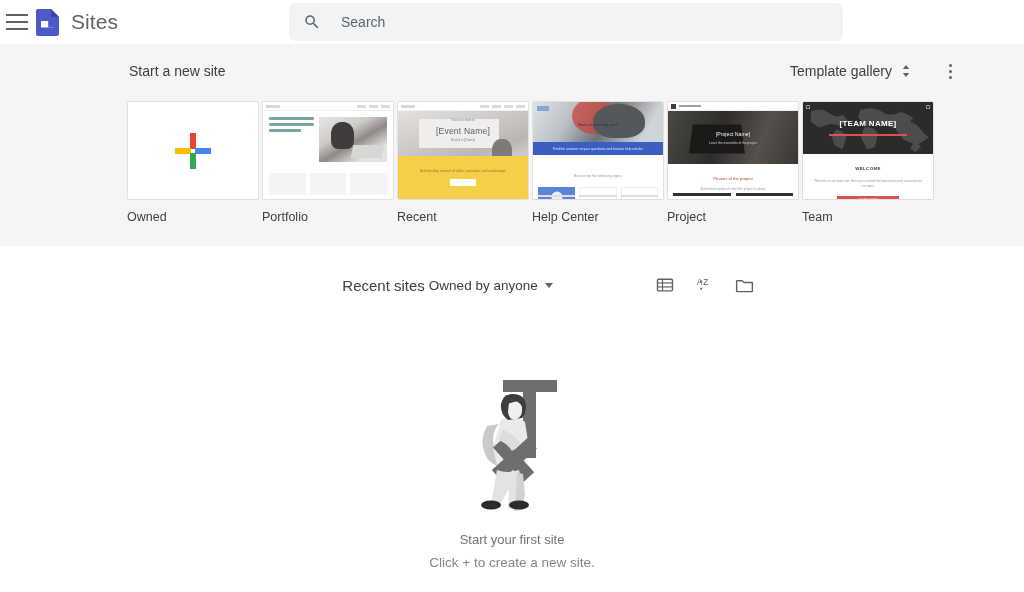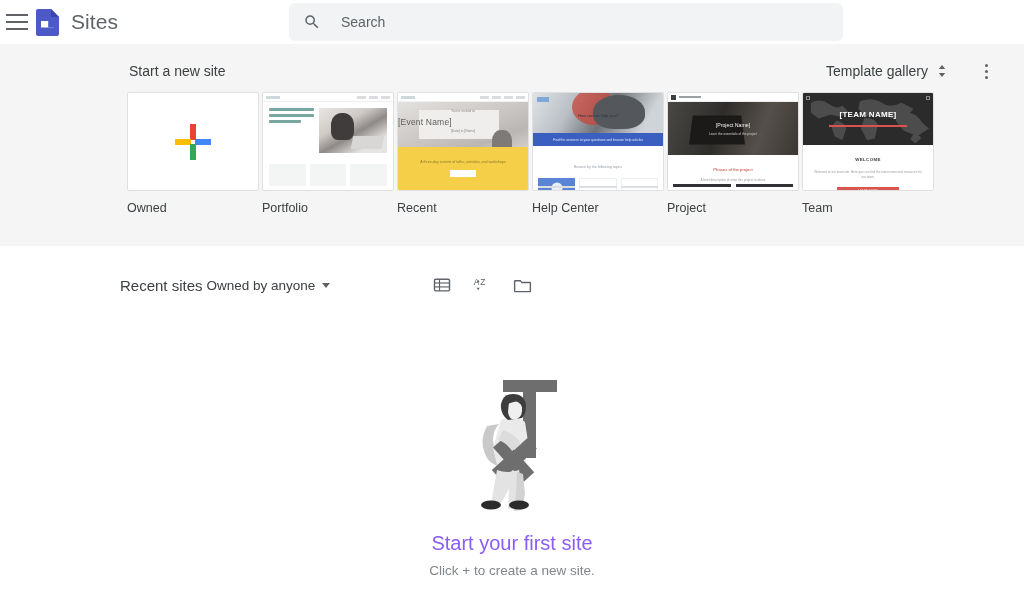--- a/index.html
+++ b/index.html
@@ -45,40 +45,40 @@
   
   .templates-band {
     background: #f5f5f5;
     padding: 0;
     height: 202px;
     width: 100%;
     position: relative;
   }
   .band-head {
     display: flex; align-items: center; justify-content: space-between;
-    padding: 0 24px 0 129px;
+    padding: 0 60px 0 129px;
     height: 40px; padding-top: 14px;
   }
   .band-title { font-size: 14px; color: #3c4043; }
   .band-actions { display: flex; align-items: center; gap: 0; margin-left: 8px; }
   .tpl-gallery-btn {
     display: flex; align-items: center; gap: 8px;
     font-size: 14px; color: #3c4043; cursor: pointer;
     padding: 4px 6px; border-radius: 4px;
   }
   .chev-updown { width: 12px; height: 16px; flex: none; }
   .kebab { width: 28px; height: 28px; margin-left: 18px; display: flex;
            flex-direction: column; align-items: center; justify-content: center;
            gap: 3px; cursor: pointer; border-radius: 50%; }
   .kebab i { width: 3px; height: 3px; border-radius: 50%; background: #5f6368; display: block; }
 
   .tpl-row {
     display: flex; gap: 15px; padding-left: 127px; margin-top: 8px;
   }
-  .tpl-item { width: 120px; cursor: pointer; }
+  .tpl-item { width: 120px; cursor: pointer; margin-top: 9px; }
   .tpl-thumb {
     width: 132px; height: 99px;
     background: #fff; border: 1px solid #e0e0e0; border-radius: 2px;
     overflow: hidden; position: relative;
   }
   .tpl-label { font-size: 12.5px; color: #3c4043; margin-top: 10px; white-space: nowrap; }
 
   
   .blank-plus { position: absolute; left: 50%; top: 50%; transform: translate(-50%,-50%);
                 width: 40px; height: 40px; }
@@ -107,21 +107,21 @@
   .pf-cards { display: flex; gap: 4px; padding: 0 6px; position: absolute; bottom: 4px; left: 0; right: 0; }
   .pf-cards div { flex: 1; height: 22px; background: #f3f4f4; }
 
   
   .ev-photo { height: 56px; position: relative; overflow: hidden;
       background: linear-gradient(160deg,#e3e1df 0%,#cdcac7 40%,#b9b6b3 70%,#dedbd8 100%); }
   .ev-photo .scr { position:absolute; left:16%; top:14%; width:62%; height:52%;
       background: #efeeec; }
   .ev-photo .person { position:absolute; right:12%; bottom:2%; width:16%; height:48%;
       background:#7d7a78; border-radius: 40% 40% 10% 10%; }
-  .ev-title { position:absolute; left:0; right:0; top:24px; text-align:left;
+  .ev-title { position:absolute; left:0; right:0; top:24px; text-align:center;
       font-size:8.5px; color:#5f5d5b; letter-spacing:.2px; }
   .ev-kicker { position:absolute; left:0; right:0; top:16px; text-align:center;
       font-size:3.4px; color:#8b8987; }
   .ev-sub2 { position:absolute; left:0; right:0; top:36px; text-align:center;
       font-size:3.4px; color:#8b8987; }
   .ev-yellow { position:absolute; left:0; right:0; bottom:0; height:43px; background:#f5cf47;
       display:flex; flex-direction:column; align-items:center; justify-content:center; gap:6px; }
   .ev-yellow .ln { font-size:3.6px; color:#8a7a2e; }
   .ev-btn { width:26px; height:7px; background:#fff; }
 
@@ -176,41 +176,41 @@
   .tm-corner { position:absolute; width:4px; height:4px; border:1px solid #8d8d8d; }
   .tm-body { text-align:center; padding-top:12px; }
   .tm-welcome { font-size:4.4px; font-weight:700; color:#3c4043; letter-spacing:.4px; }
   .tm-p { font-size:3.1px; color:#9aa0a6; margin-top:8px; padding:0 10px; line-height:1.5; }
   .tm-btn { width:62px; height:7px; background:#d9544d; margin:8px auto 0;
      display:flex; align-items:center; justify-content:center; }
   .tm-btn span { font-size:3px; color:#ffe9e7; }
 
   
   .recent-head {
-    display: flex; align-items: center; justify-content: flex-start;
+    display: flex; align-items: center; justify-content: center;
     padding: 22px 40px 0 120px;
   }
   .recent-title { font-size: 15px; color: #3c4043; }
   .recent-right { display: flex; align-items: center; }
   .owner-select {
     display: flex; align-items: center; gap: 7px;
     font-size: 13.5px; color: #3c4043; cursor: pointer; padding: 4px; margin-right: 85px;
   }
   .caret-down { width: 0; height: 0; border-left: 4.5px solid transparent;
                 border-right: 4.5px solid transparent; border-top: 5px solid #5f6368; }
   .icon-btn { width: 34px; height: 34px; display: flex; align-items: center;
               justify-content: center; cursor: pointer; border-radius: 50%; margin-left: 6px; }
 
   
   .empty {
     display: flex; flex-direction: column; align-items: center;
     margin-top: 72px;
   }
   .empty-art { width: 110px; height: 140px; }
-  .empty-title { font-size: 20px; color: #8b5cf6; margin-top: 18px; }
+  .empty-title { font-size: 13px; color: #737373; margin-top: 18px; }
   .empty-sub { font-size: 13.5px; color: #80868b; margin-top: 8px; }
 </style>
 </head>
 <body>
 
 <div class="topbar">
 
   <div class="hamburger">
     <i></i>
     <i></i>

